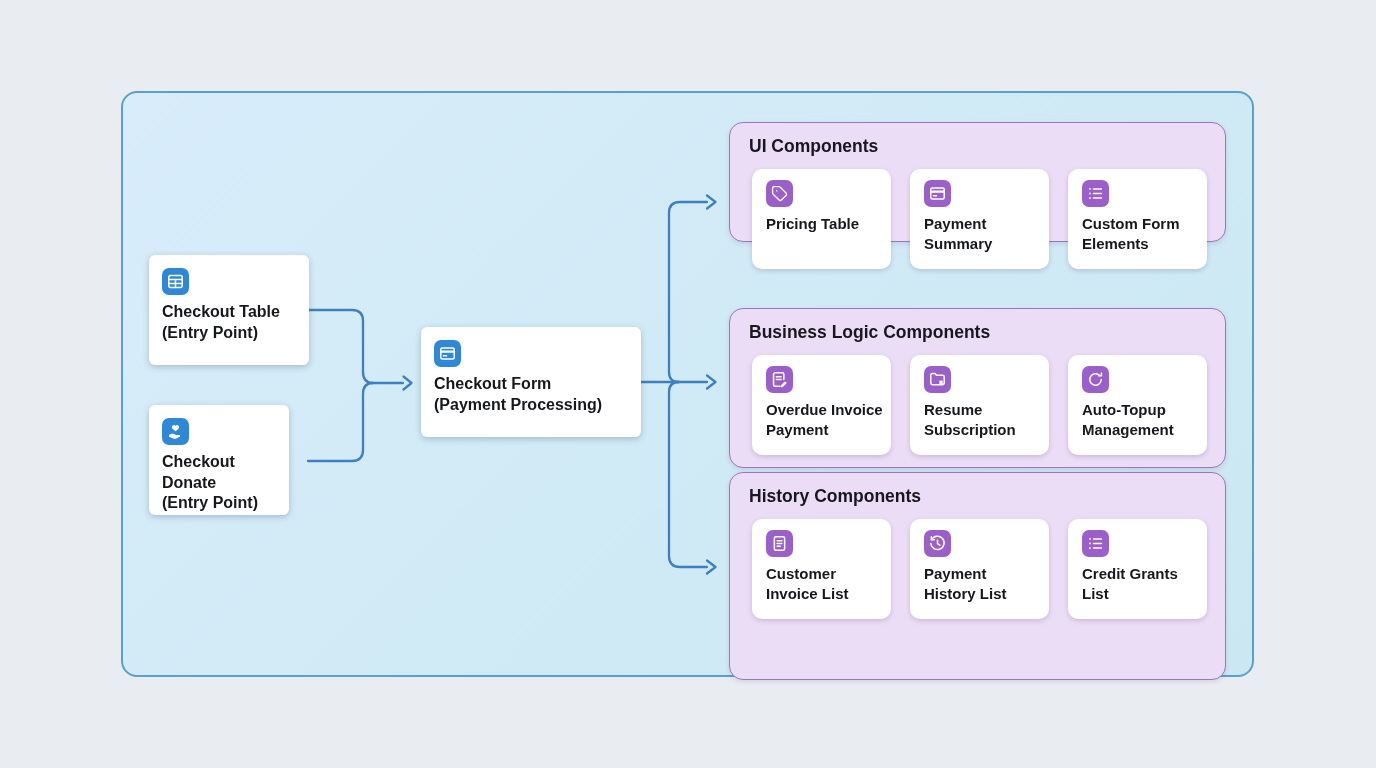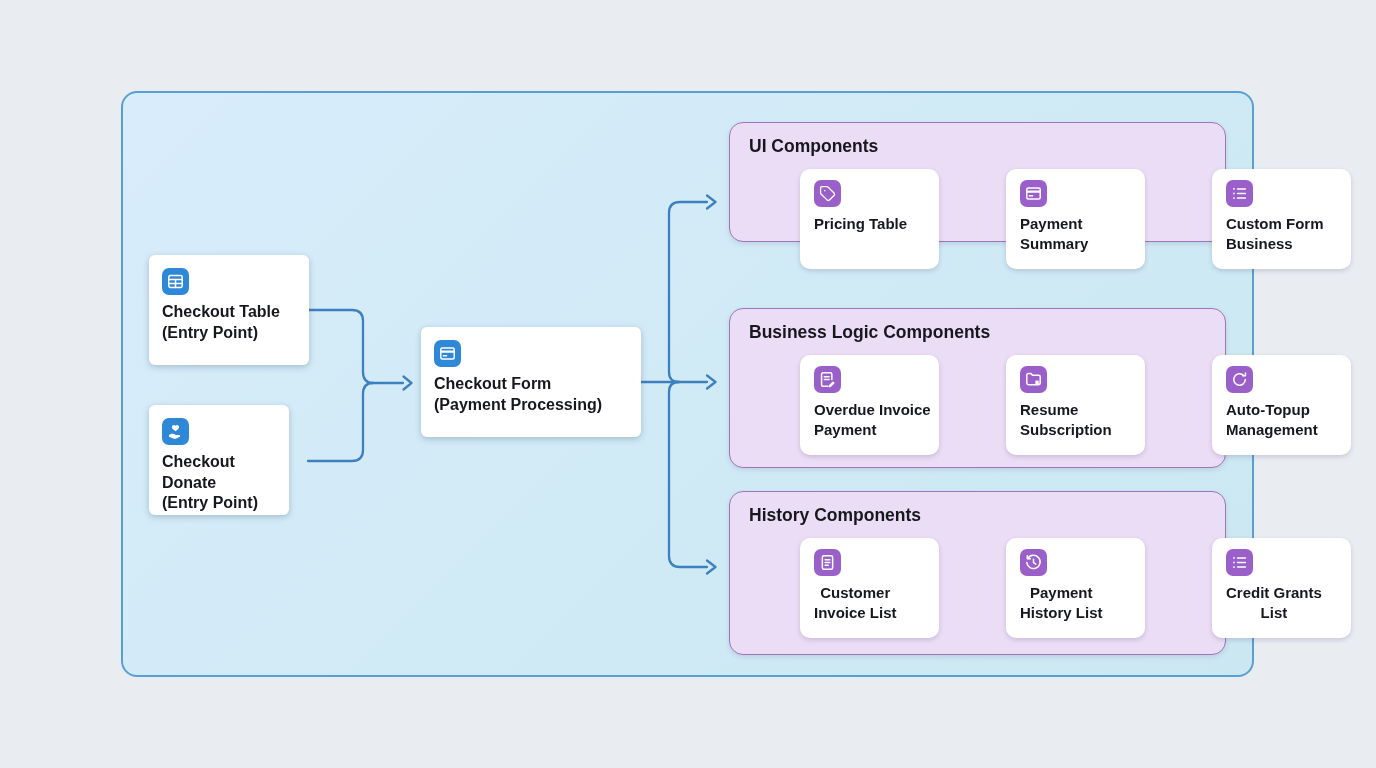--- a/index.html
+++ b/index.html
@@ -42,30 +42,29 @@
     font-size:16px;font-weight:700;line-height:20.5px;white-space:pre-line;
   }
 
   .section{
     position:absolute;left:729px;width:497px;
     box-sizing:border-box;border:1.5px solid #9b77ba;border-radius:14px;
     background:#ecddf6;box-shadow:0 2px 5px rgba(90,60,120,.14);
   }
   #section-ui{top:122px;height:120px;}
   #section-business{top:308px;height:160px;}
-  #section-history{top:491px;height:164px;text-align:center;}
+  #section-history{top:472px;height:208px;}
   .section-title{
     position:absolute;left:19px;top:13px;
     font-size:17.5px;font-weight:700;
   }
   .cards{position:absolute;left:22px;top:46px;display:flex;gap:19px;}
   .card{
     position:relative;width:139px;height:100px;background:#fff;border-radius:10px;
     box-shadow:0 2px 5px rgba(70,50,100,.2);
-    margin-left:48px;
   }
   .card .icon-badge{left:14px;top:11px;}
   .card-label{
     position:absolute;left:14px;top:45px;
     font-size:15px;font-weight:700;line-height:20px;white-space:pre-line;
   }
 
   svg.connectors{position:absolute;left:0;top:0;pointer-events:none;}
   .connectors path{fill:none;stroke:#3e80bf;stroke-width:2.3;stroke-linecap:round;stroke-linejoin:round;}
 </style>
@@ -153,21 +152,21 @@
       <div class="card">
         <span class="icon-badge icon-purple">
             <svg viewBox="0 0 24 24" fill="none" stroke="#fff" stroke-width="1.9" stroke-linecap="round" stroke-linejoin="round">
               <path d="M9.5 6.2h10M9.5 12h10M9.5 17.8h10"></path>
               <rect x="4" y="5.2" width="2" height="2" fill="#fff" stroke="none"></rect>
               <rect x="4" y="11" width="2" height="2" fill="#fff" stroke="none"></rect>
               <rect x="4" y="16.8" width="2" height="2" fill="#fff" stroke="none"></rect>
             </svg>
           </span>
         <div class="card-label">Custom Form
-Business</div>
+Elements</div>
       </div>
     </div>
   </div>
 
   <div class="section" id="section-business">
     <div class="section-title">Business Logic Components</div>
     <div class="cards">
       <div class="card">
         <span class="icon-badge icon-purple">
             <svg viewBox="0 0 24 24" fill="none" stroke="#fff" stroke-width="1.9" stroke-linecap="round" stroke-linejoin="round">

